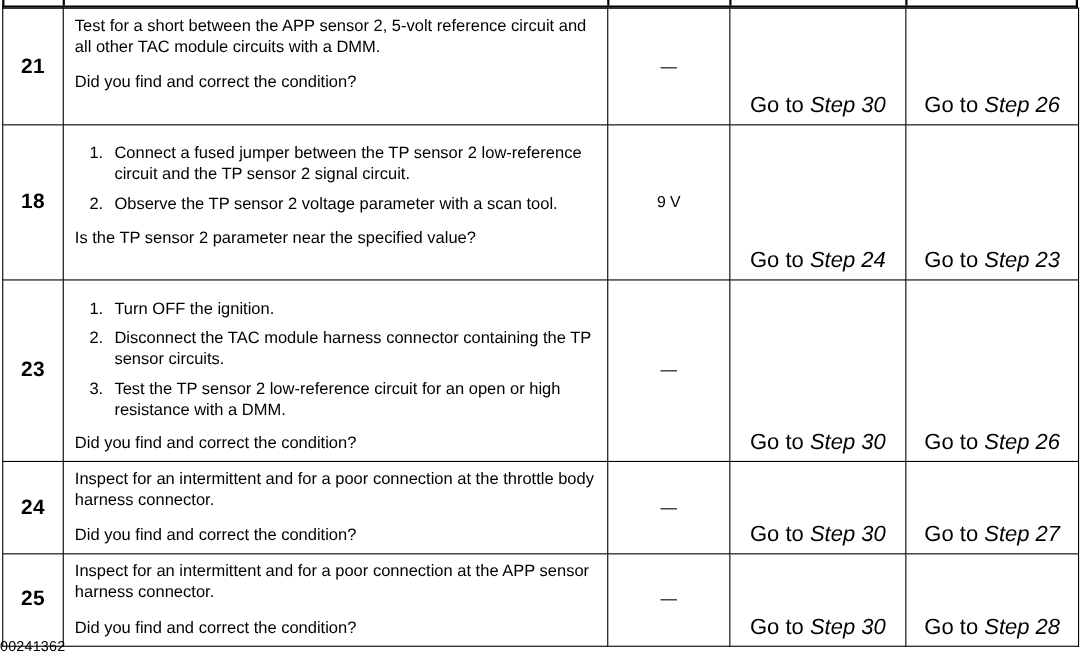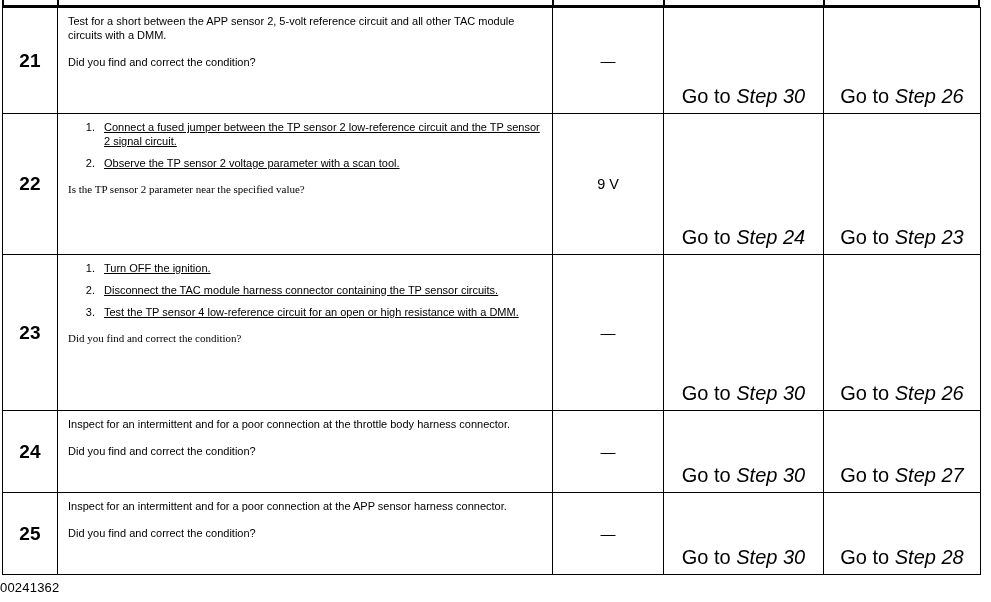--- a/index.html
+++ b/index.html
@@ -68,49 +68,47 @@
   .cell-step {
     text-align: center;
     vertical-align: middle !important;
     font-size: 19px;
     font-weight: 700;
     letter-spacing: .3px;
   }
 
   .cell-action {
     padding: 7px 10px 6px 10px !important;
-    font-size: 11px;
+    font-size: 15px;
     line-height: 1.26;
   }
 
   .plain-lead {
     margin: 0 0 0 0;
   }
 
   ol.steps {
-    margin: 0 0 0 0;
+    margin: 10px 0 0 0;
     padding: 0 0 0 30px;
     list-style-position: outside;
-    text-decoration: underline;
   }
   ol.steps li {
     margin: 0 0 8px 0;
     padding-left: 6px;
     line-height: 1.26;
   }
   ol.steps li:last-child {
     margin-bottom: 0;
   }
 
   .question {
     margin-top: 13px;
   }
   .question.tight {
     margin-top: 12px;
-    font-family: Liberation Serif, serif;
   }
 
   .cell-value {
     text-align: center;
     vertical-align: middle !important;
     font-size: 14.4px;
   }
   .dash {
     display: inline-block;
     font-size: 15px;
@@ -172,21 +170,21 @@
         <td class="cell-branch">
           <span>Go to </span><span class="target">Step 30</span>
         </td>
         <td class="cell-branch">
           <span>Go to </span><span class="target">Step 26</span>
         </td>
       </tr>
 
       <tr style="height:141px">
         <td class="cell-step">
-          <span>22</span>
+          <span>18</span>
         </td>
         <td class="cell-action">
           <ol class="steps">
             <li>Connect a fused jumper between the TP sensor 2 low-reference circuit and the TP sensor 2 signal circuit.</li>
             <li>Observe the TP sensor 2 voltage parameter with a scan tool.</li>
           </ol>
           <div class="question tight">Is the TP sensor 2 parameter near the specified value?</div>
         </td>
         <td class="cell-value">
           <span>9 V</span>
@@ -200,21 +198,21 @@
       </tr>
 
       <tr style="height:156px">
         <td class="cell-step">
           <span>23</span>
         </td>
         <td class="cell-action">
           <ol class="steps">
             <li>Turn OFF the ignition.</li>
             <li>Disconnect the TAC module harness connector containing the TP sensor circuits.</li>
-            <li>Test the TP sensor 4 low-reference circuit for an open or high resistance with a DMM.</li>
+            <li>Test the TP sensor 2 low-reference circuit for an open or high resistance with a DMM.</li>
           </ol>
           <div class="question tight">Did you find and correct the condition?</div>
         </td>
         <td class="cell-value">
           <span class="dash">—</span>
         </td>
         <td class="cell-branch">
           <span>Go to </span><span class="target">Step 30</span>
         </td>
         <td class="cell-branch">

